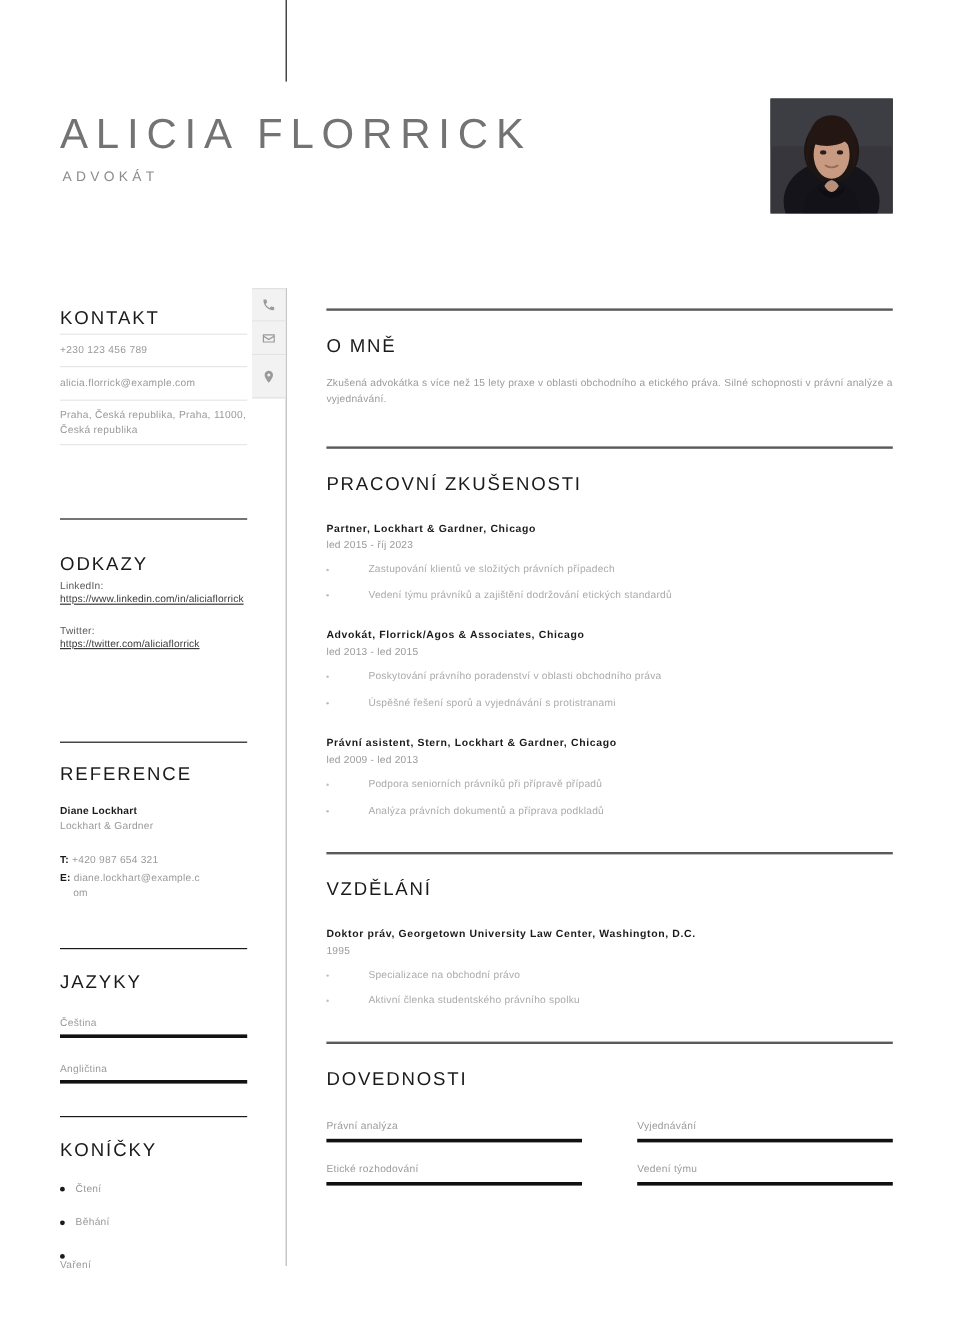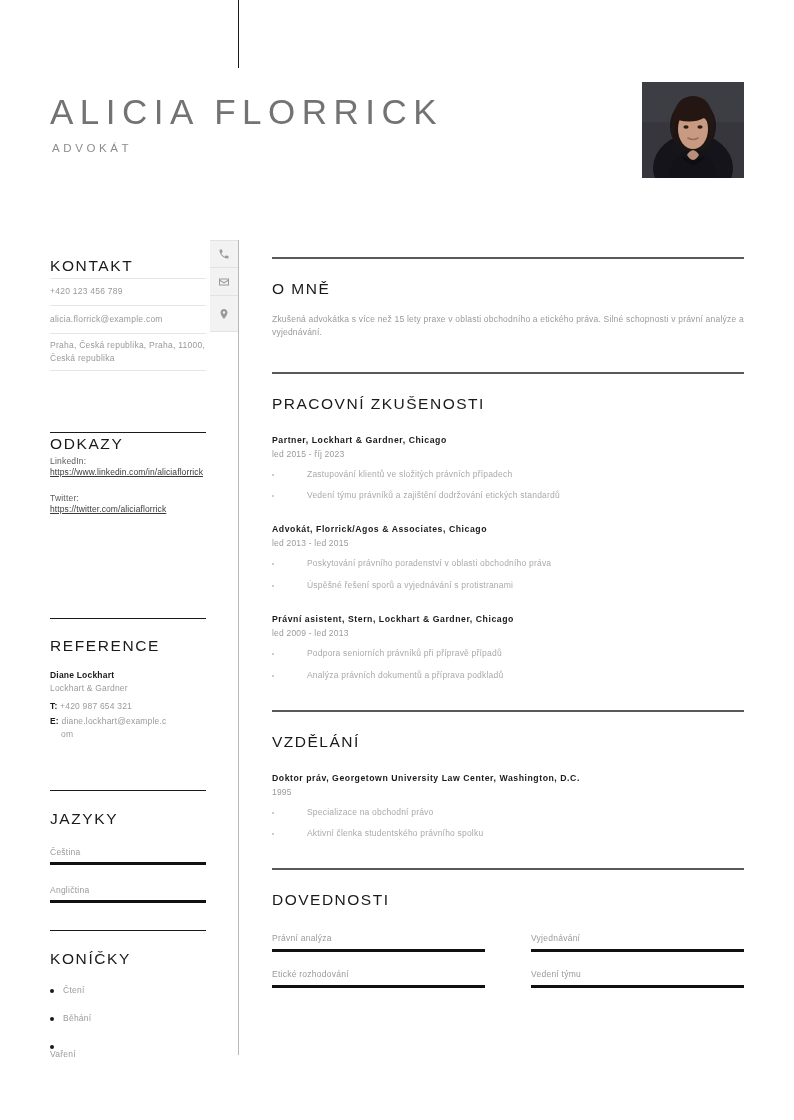--- a/index.html
+++ b/index.html
@@ -213,21 +213,21 @@
 </div>
 
 <div class="sidebar">
 
   <div class="side-block" style="top:17px;">
     <div class="side-h">KONTAKT</div>
   </div>
   <div style="position:absolute; left:50px; top:38px; width:188px;">
     <div class="contact-list">
       <div class="contact-row">
-        <span class="contact-txt">+420 123 456 789</span>
+        <span class="contact-txt">+230 123 456 789</span>
       </div>
       <div class="contact-row">
         <span class="contact-txt">alicia.florrick@example.com</span>
       </div>
       <div class="contact-row" style="min-height:36px;">
         <span class="contact-txt">Praha, Česká republika, Praha, 11000, Česká republika</span>
       </div>
     </div>
   </div>
   <div class="icon-strip">
@@ -243,33 +243,33 @@
     </div>
     <div class="icon-cell" style="height:36px;">
       <svg viewBox="0 0 24 24">
           <path d="M12 2C8.1 2 5 5.1 5 9c0 5.2 7 13 7 13s7-7.8 7-13c0-3.9-3.1-7-7-7zm0 9.5A2.5 2.5 0 1 1 12 6.5a2.5 2.5 0 0 1 0 5z"></path>
         </svg>
     </div>
   </div>
 
   <div class="side-block" style="top:192px;">
     <div class="rule-dark"></div>
-    <div class="side-h" style="margin-top:2px;">ODKAZY</div>
+    <div class="side-h" style="margin-top:29px;">ODKAZY</div>
     <div class="link-label" style="margin-top:3px;">LinkedIn:</div>
     <a class="link-url" href="#">https://www.linkedin.com/in/aliciaflorrick</a>
     <div class="link-label" style="margin-top:14px;">Twitter:</div>
     <a class="link-url" href="#">https://twitter.com/aliciaflorrick</a>
   </div>
 
   <div class="side-block" style="top:378px;">
     <div class="rule-dark"></div>
     <div class="side-h" style="margin-top:18px;">REFERENCE</div>
     <div class="ref-name" style="margin-top:15px;">Diane Lockhart</div>
     <div class="ref-org">Lockhart &amp; Gardner</div>
-    <div class="ref-line" style="margin-top:7px;">
+    <div class="ref-line" style="margin-top:17px;">
       <b>T:</b>
       <span>+420 987 654 321</span>
     </div>
     <div class="ref-line">
       <b>E:</b>
       <span>diane.lockhart@example.c</span>
       <div class="ref-wrapindent">om</div>
     </div>
   </div>
 

